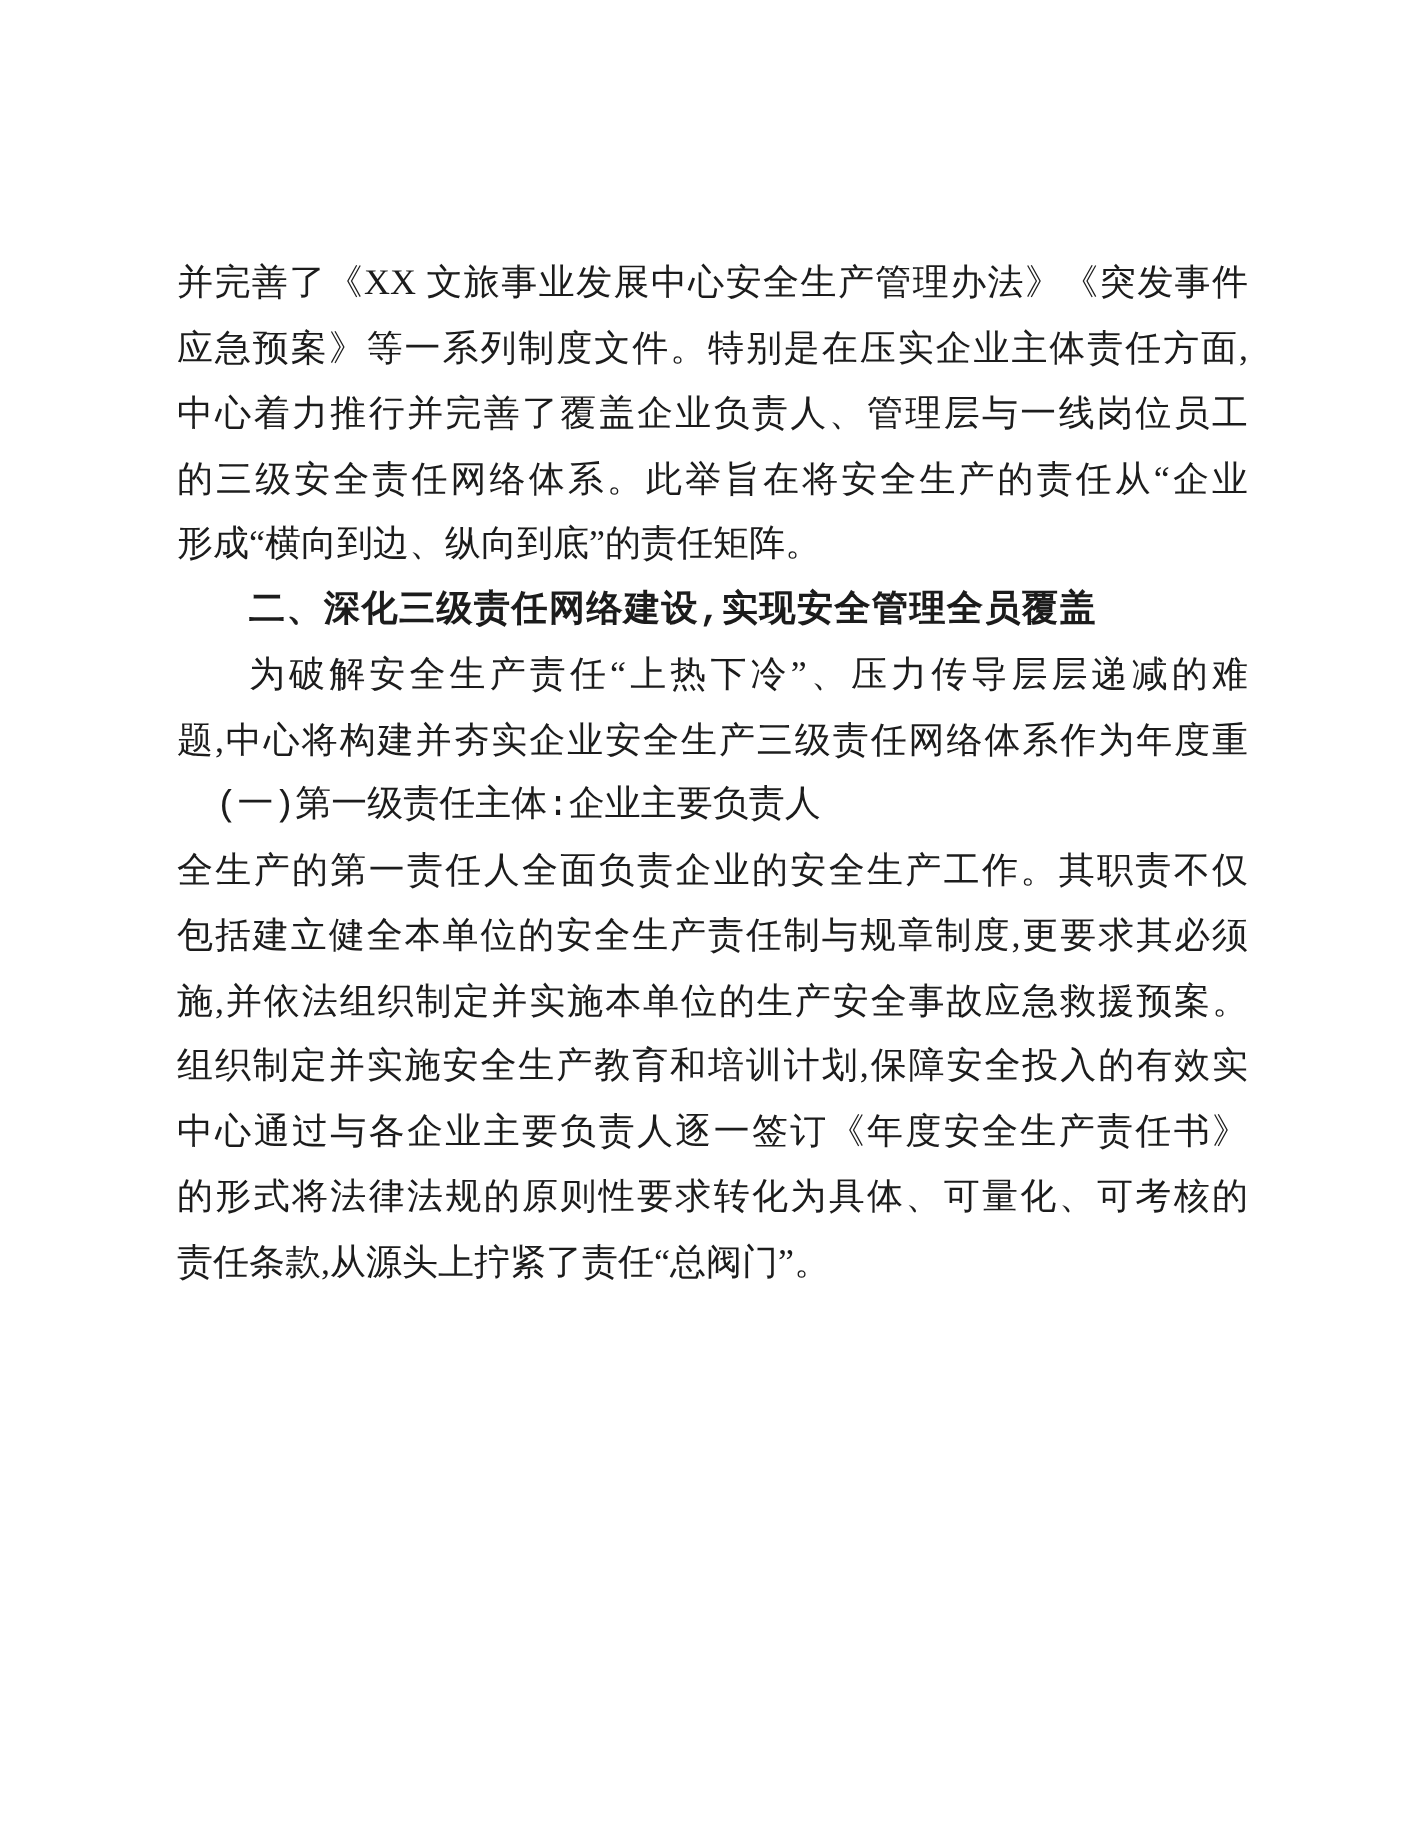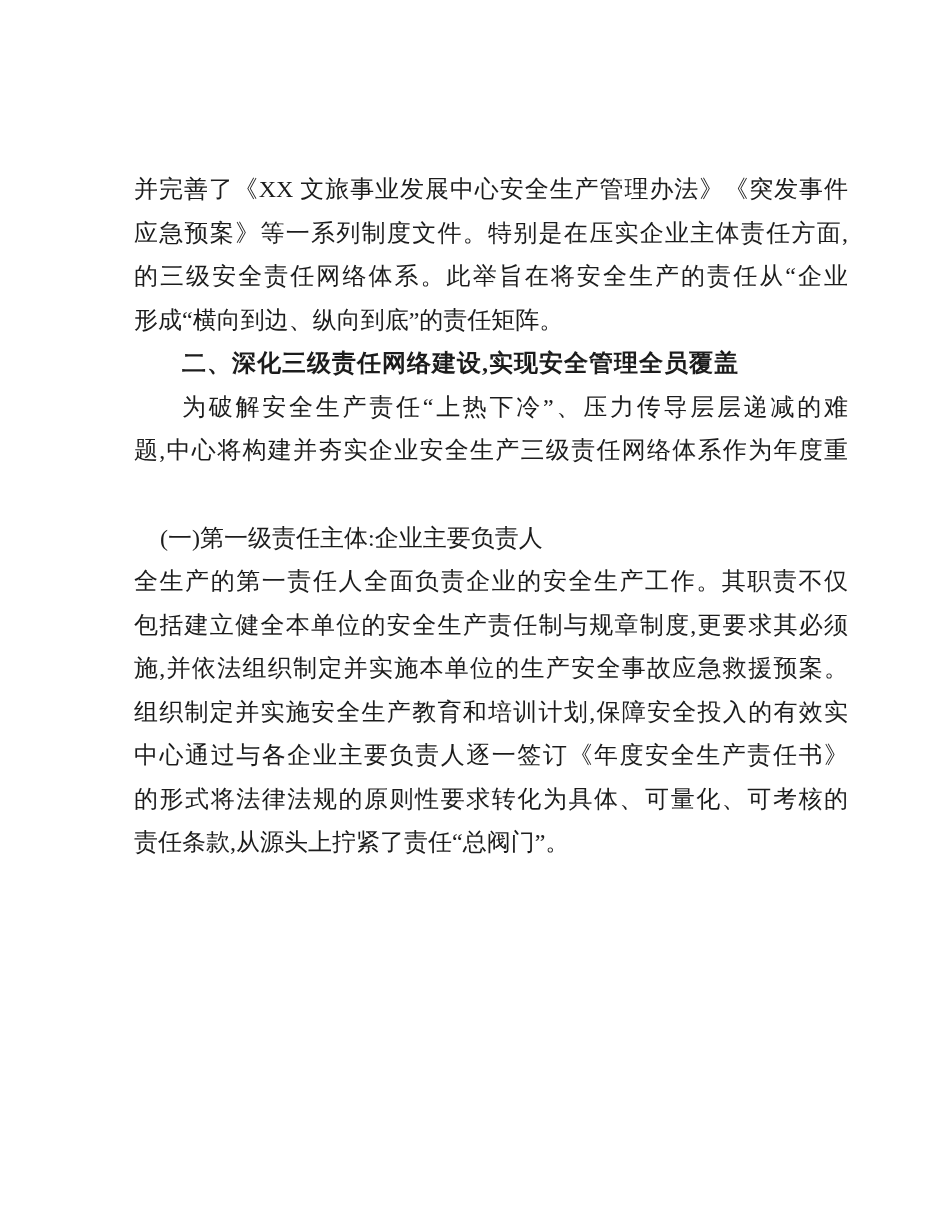--- a/index.html
+++ b/index.html
@@ -10,21 +10,21 @@
   .page {
     position: relative;
     width: 950px;
     height: 1230px;
     background: #ffffff;
     overflow: hidden;
     font-family: "Liberation Serif", "DejaVu Serif", serif;
   }
   .doc-body {
     position: absolute;
-    left: 134px;
+    left: 118px;
     top: 168px;
     width: 714px;
     color: #1c1c1c;
   }
   .block { margin: 0; padding: 0; }
   .line {
     height: 43.5px;
     line-height: 43.5px;
     font-size: 24px;
     letter-spacing: 0;
@@ -37,42 +37,42 @@
   .line.para-end {
     text-align-last: left;
   }
   
   .line.indent {
     text-indent: 48px;
     font-family: Liberation Serif, serif;
   }
   
   .heading .line {
-    font-family: Liberation Serif, serif;
+    font-family: Liberation Mono, monospace;
     font-weight: bold;
     letter-spacing: 1px;
   }
   
   .subheading .line.indent {
     text-indent: 26px;
   }
   .subheading .line {
-    font-family: Liberation Serif, serif;
+    font-family: Liberation Mono, monospace;
     font-weight: normal;
-    margin-top: 44px;
   }
 </style>
 </head>
 <body>
 
 <div class="page">
   <div class="doc-body">
       <div class="block paragraph">
         <div class="line">并完善了《XX 文旅事业发展中心安全生产管理办法》《突发事件</div>
         <div class="line">应急预案》等一系列制度文件。特别是在压实企业主体责任方面,</div>
+        <div class="line">中心着力推行并完善了覆盖企业负责人、管理层与一线岗位员工</div>
         <div class="line">的三级安全责任网络体系。此举旨在将安全生产的责任从“企业</div>
         <div class="line para-end">形成“横向到边、纵向到底”的责任矩阵。</div>
       </div>
       <div class="block heading">
         <div class="line indent para-end">二、深化三级责任网络建设,实现安全管理全员覆盖</div>
       </div>
       <div class="block paragraph">
         <div class="line indent">为破解安全生产责任“上热下冷”、压力传导层层递减的难</div>
         <div class="line">题,中心将构建并夯实企业安全生产三级责任网络体系作为年度重</div>
       </div>

